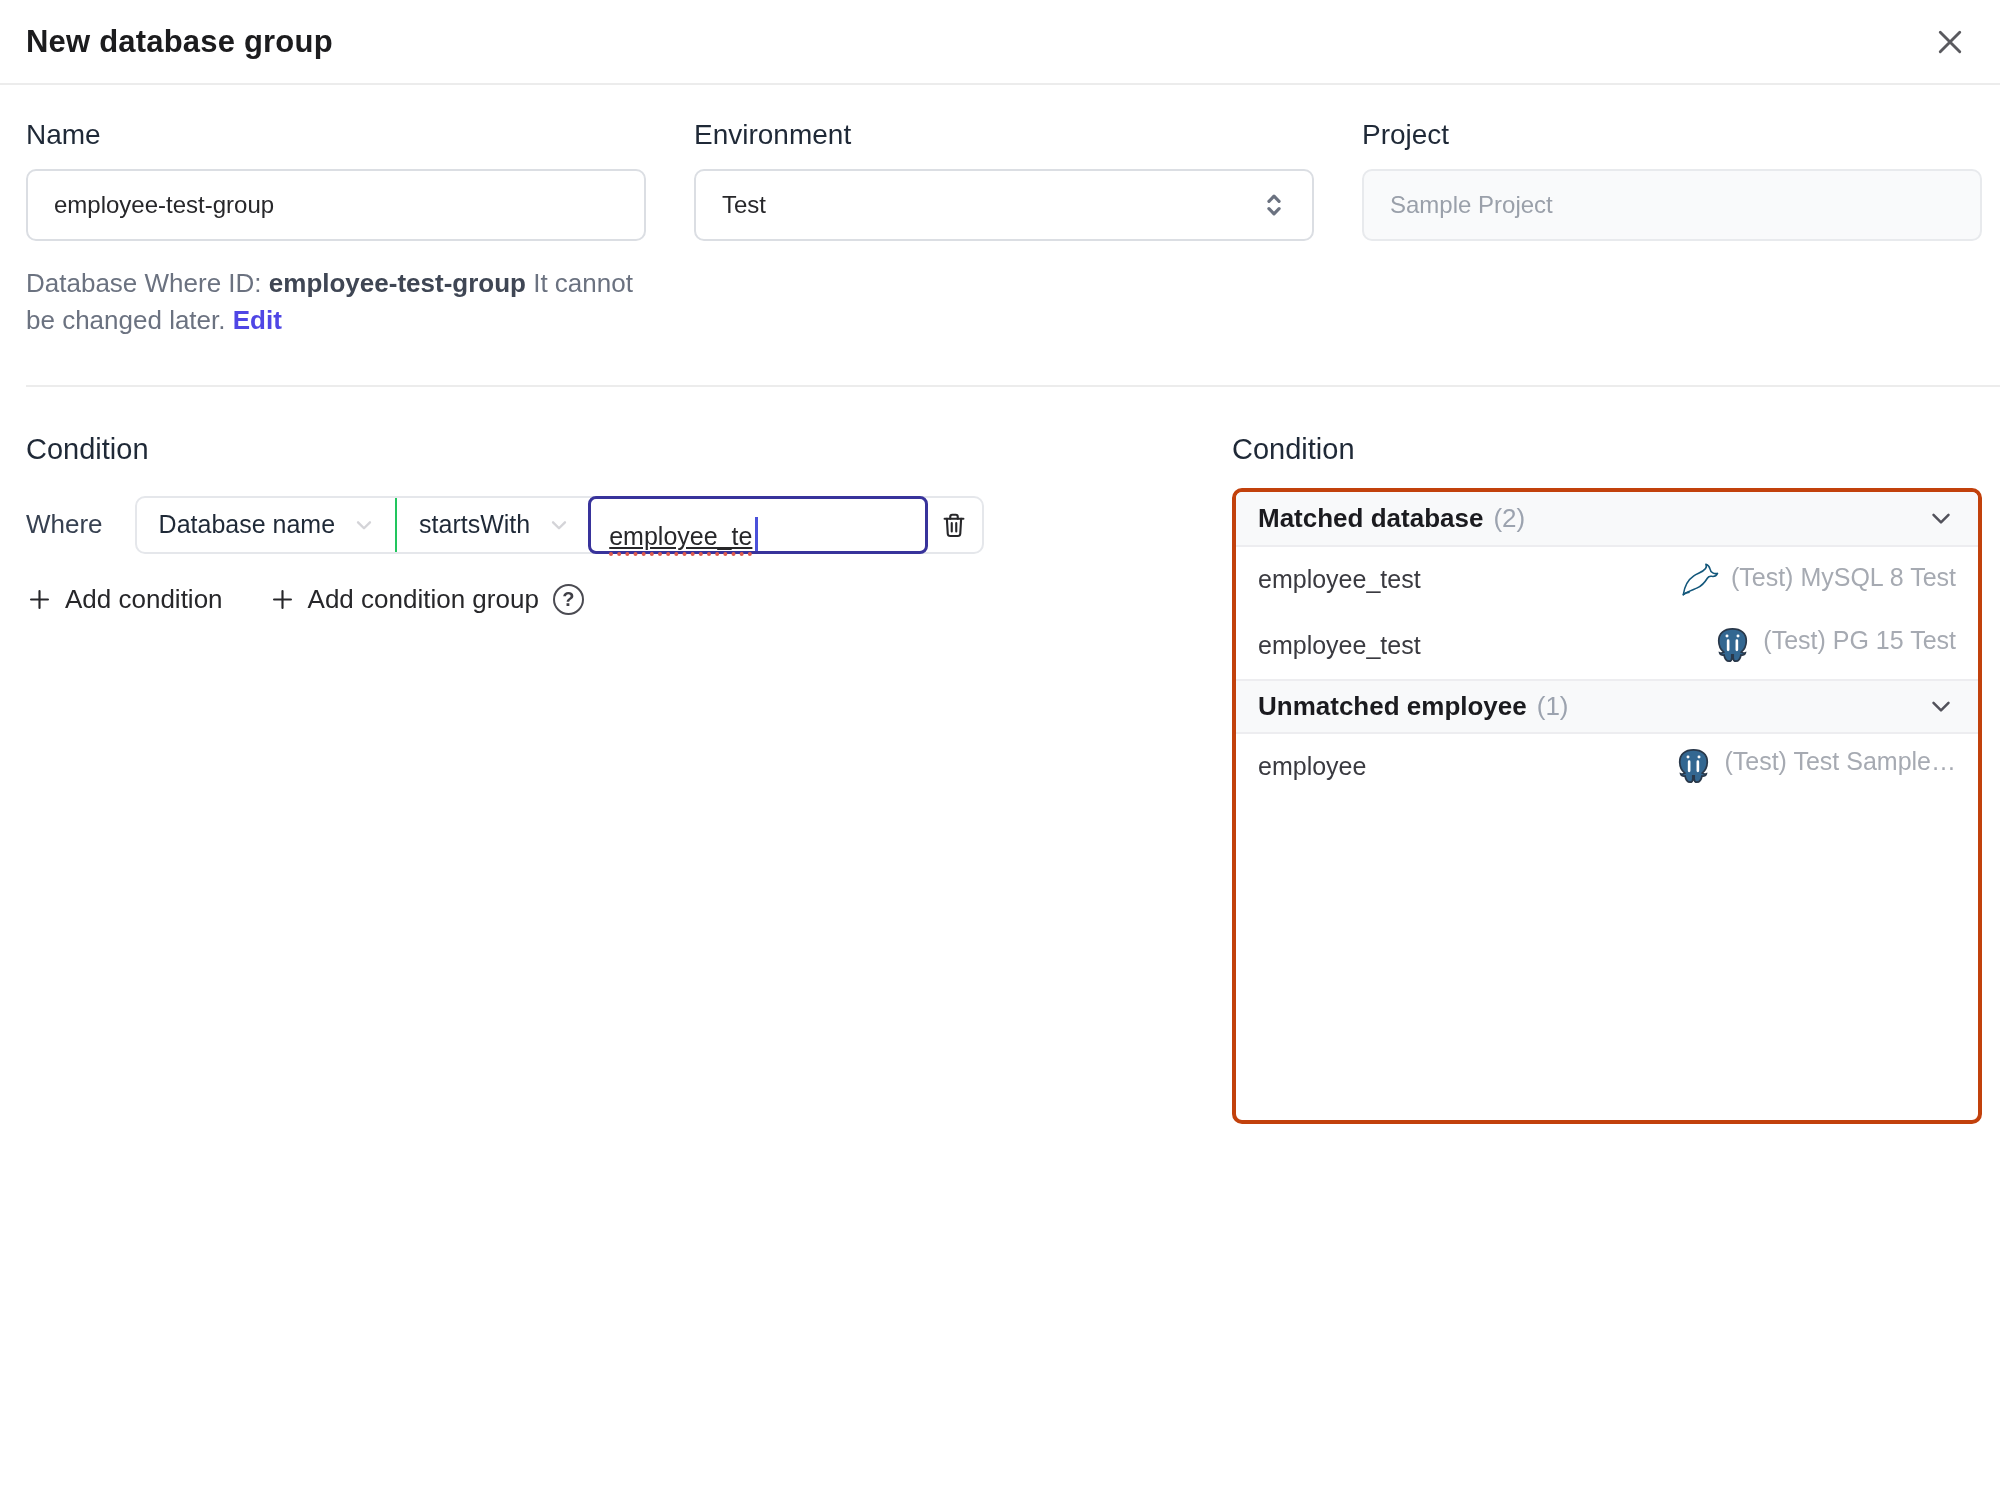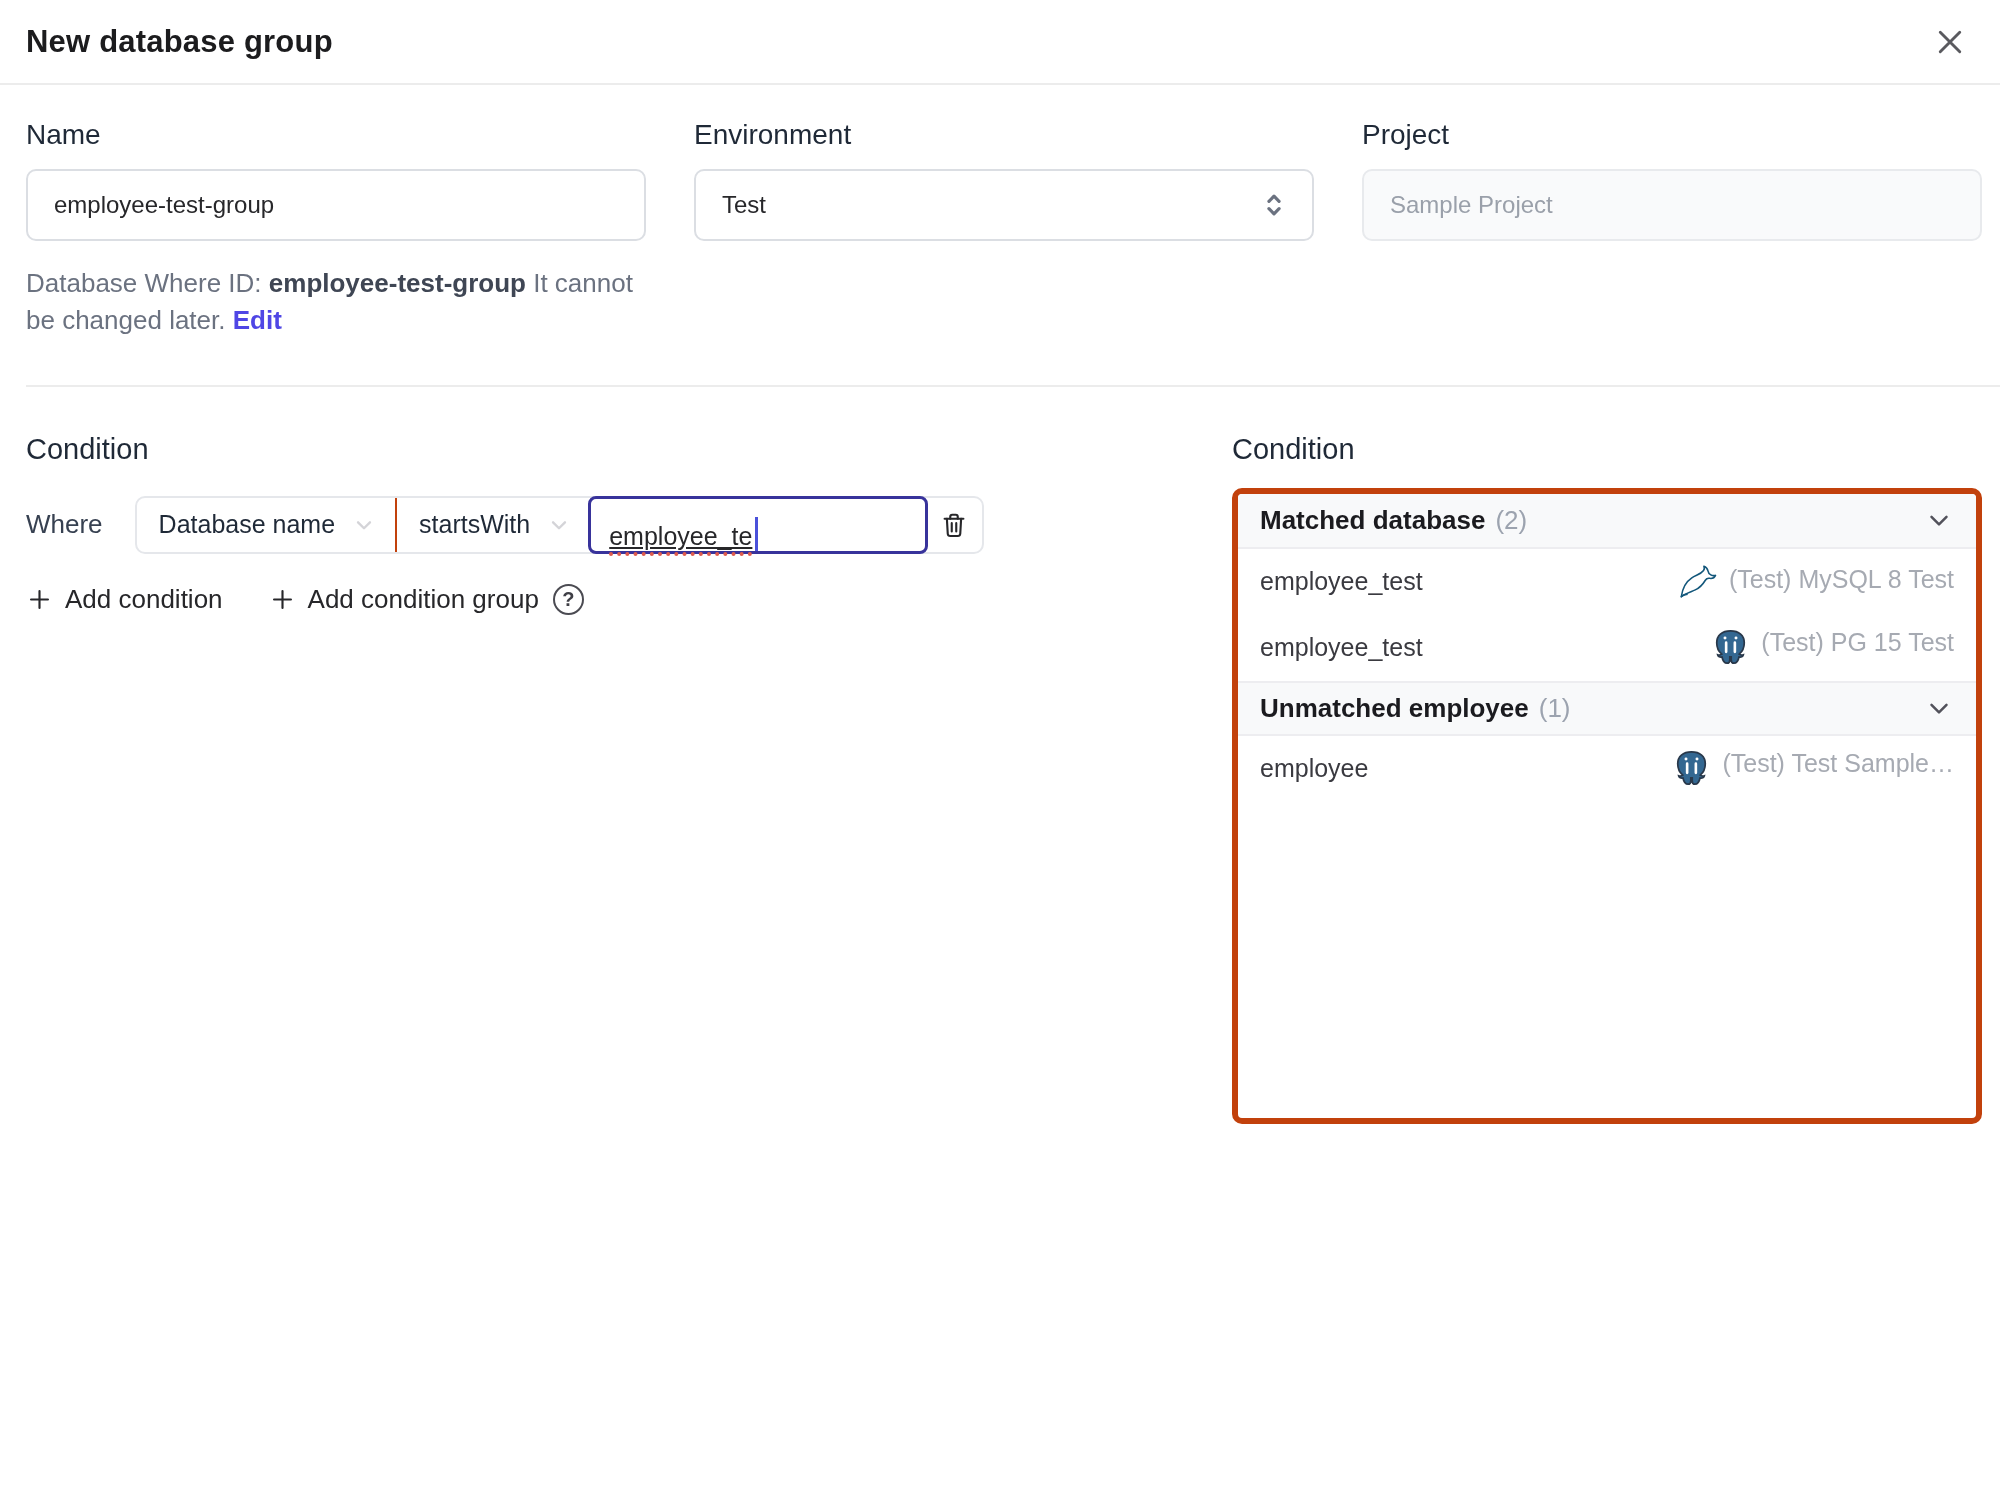--- a/index.html
+++ b/index.html
@@ -43,21 +43,21 @@
   .lower { display:flex; align-items:flex-start; padding:0 18px 0 26px; }
   .cond-col { flex:1 1 auto; min-width:0; padding-right:40px; }
   .db-col { width:750px; flex:none; }
   .section-heading { margin:46px 0 0; font-size:29px; font-weight:500; color:#1f2937; }
 
   
   .cond-row { display:flex; align-items:center; margin-top:30px; }
   .where-label { font-size:26px; color:#374151; margin-right:32px; }
   .cond-group { display:flex; align-items:stretch; height:58px; border:2px solid #e5e7eb; border-radius:10px; background:#fff; }
   .cond-seg { display:flex; align-items:center; gap:16px; padding:0 18px 0 22px; background:none; border:none; font-size:25px; color:#1f2937; cursor:pointer; }
-  .cond-seg.first { border-right:2px solid #c2410c; }
+  .cond-seg.first { border-right:2px solid #22c55e; }
   .cond-value {
     display:flex; align-items:flex-end; width:340px; margin:-2px;
     border:3px solid var(--focus-border,#38339b); border-radius:8px;
     padding:0 18px; background:#fff; z-index:1; cursor:text;text-decoration:underline;
   }
   .cond-value .val {
     font-size:25px; color:#27272a;
     text-decoration:underline dotted var(--spellcheck-underline,#df5b4d);
     text-decoration-thickness:3.5px; text-underline-offset:8px;
   }
@@ -67,21 +67,21 @@
   .add-row { display:flex; align-items:center; margin-top:30px; gap:46px; }
   .add-btn { display:flex; align-items:center; gap:12px; background:none; border:none; font-size:26px; color:#27272a; cursor:pointer; padding:0; }
   .group-wrap { display:flex; align-items:center; gap:14px; }
   .help-circle {
     width:31px; height:31px; border:2.5px solid #4b4b52; border-radius:50%;
     display:inline-flex; align-items:center; justify-content:center;
     font-size:20px; font-weight:700; color:#3f3f46; cursor:pointer;
   }
 
   
-  .db-panel { margin-top:22px; border:6px solid #c2410c; border-radius:10px; height:636px; overflow:hidden; background:#fff; }
+  .db-panel { margin-top:22px; border:4px solid #c2410c; border-radius:10px; height:636px; overflow:hidden; background:#fff; }
   .db-sec-header { display:flex; align-items:center; height:55px; padding:0 22px; background:#f8f9fa; border-bottom:2px solid #ededf0; cursor:pointer; }
   .db-sec-header.second { border-top:2px solid #ededf0; }
   .sec-title { font-size:26px; font-weight:600; color:#1b1b1f; }
   .sec-count { font-size:26px; color:#9ca3af; margin-left:10px; font-weight:400; }
   .sec-chevron { margin-left:auto; display:flex; color:#52525b; }
   .db-row { display:flex; align-items:center; height:66px; padding:0 22px; }
   .db-name { font-size:25px; color:#3a3a40; }
   .db-meta { margin-left:auto; display:flex; align-items:flex-start; gap:12px; }
   .db-instance { font-size:25px; color:#a6aab2; }
   .engine-icon { display:flex; }

